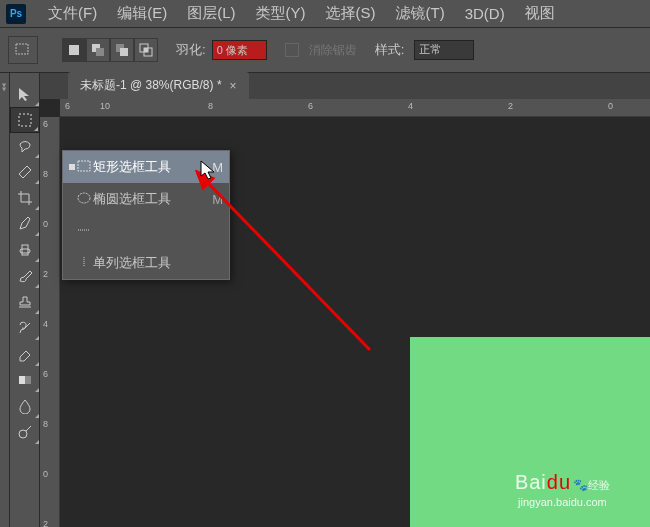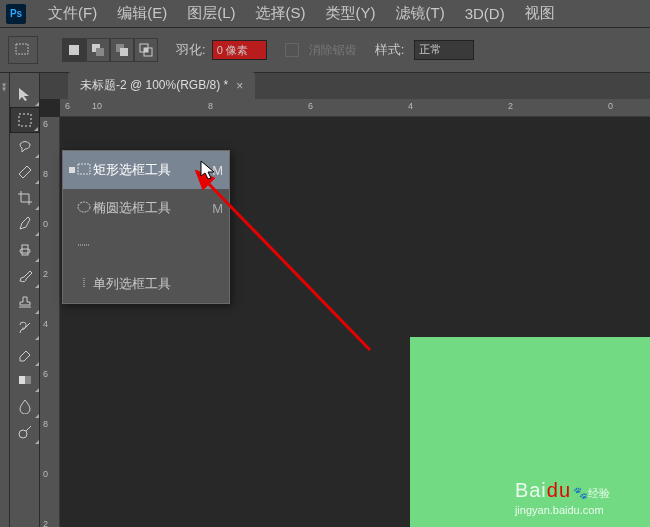--- a/index.html
+++ b/index.html
@@ -85,32 +85,32 @@
   width: 20px; background: #535353; border-right: 1px solid #3a3a3a;
   position: relative; overflow: hidden;
 }
 .ruler-v .lbl { position: absolute; left: 3px; font-size: 9px; color: #bbb; }
 .canvas { flex: 1; background: #282828; position: relative; overflow: hidden; }
 .green-shape {
   position: absolute; right: 0; bottom: 0; width: 240px; height: 190px;
   background: #73da84;
 }
 .watermark {
-  position: absolute; right: 40px; bottom: 10px; color: rgba(255,255,255,0.85);
-  font-size: 11px; text-align: left; line-height: 1.3;
+  position: absolute; right: 40px; bottom: 18px; color: rgba(255,255,255,0.85);
+  font-size: 11px; text-align: center; line-height: 1.3;
 }
 .watermark .big { font-size: 20px; font-weight: 300; letter-spacing: 1px;}
 .watermark .paw { font-size: 12px; margin-left: 2px;}
 .flyout {
   position: absolute; left: 62px; top: 150px; width: 168px;
   background: #535353; border: 1px solid #6a6a6a; z-index: 50;
   box-shadow: 2px 2px 8px rgba(0,0,0,0.5);
 }
 .flyout-item {
-  display: flex; align-items: center; height: 38px; padding: 0 6px;
+  display: flex; align-items: center; height: 32px; padding: 0 6px;
   font-size: 13px; gap: 0; position: relative;
 }
 .flyout-item.sel { background: #7a8594; color: #fff; }
 .flyout-dot { width: 6px; height: 6px; background: #ddd; }
 .flyout-dot.hidden { visibility: hidden; }
 .flyout-icon { width: 18px; text-align: center; }
 .flyout-shortcut { margin-left: auto; color: #aaa; }
 .flyout-item.sel .flyout-shortcut { color: #ddd; }
 .arrow-overlay {
   position: absolute; left: 190px; top: 170px; width: 200px; height: 190px;
@@ -118,22 +118,22 @@
 }
 </style>
 </head>
 <body>
 
 <div class="menubar">
   <div class="ps-logo">Ps</div>
   <div class="menu-item">文件(F)</div>
   <div class="menu-item">编辑(E)</div>
   <div class="menu-item">图层(L)</div>
+  <div class="menu-item">类型(Y)</div>
   <div class="menu-item">选择(S)</div>
-  <div class="menu-item">类型(Y)</div>
   <div class="menu-item">滤镜(T)</div>
   <div class="menu-item">3D(D)</div>
   <div class="menu-item">视图</div>
 </div>
 
 <div class="options-bar">
   <div class="tool-preset">
     <svg width="16" height="14">
         <rect x="1" y="1" width="12" height="10" fill="none" stroke="#bbb" stroke-dasharray="2,1"></rect>
       </svg>
@@ -263,27 +263,27 @@
           <circle cx="6" cy="10" r="4" fill="none" stroke="#ccc"></circle>
           <path d="M9 7 L14 2" stroke="#ccc"></path>
         </svg>
         <span class="tool-tri"></span>
       </div>
   </div>
 
   <div class="doc-area">
     <div class="tabs-bar">
       <div class="doc-tab">
-        <span>未标题-2 @ 100%(RGB/8) *</span>
+        <span>未标题-1 @ 38%(RGB/8) *</span>
         <span class="tab-close">×</span>
       </div>
     </div>
     <div class="ruler-h">
       <span class="lbl" style="left:5px">6</span>
-      <span class="lbl" style="left:32px">10</span>
+      <span class="lbl" style="left:40px">10</span>
       <span class="lbl" style="left:148px">8</span>
       <span class="lbl" style="left:248px">6</span>
       <span class="lbl" style="left:348px">4</span>
       <span class="lbl" style="left:448px">2</span>
       <span class="lbl" style="left:548px">0</span>
     </div>
     <div class="canvas-row">
       <div class="ruler-v">
         <span class="lbl" style="top:2px">6</span>
         <span class="lbl" style="top:52px">8</span>

